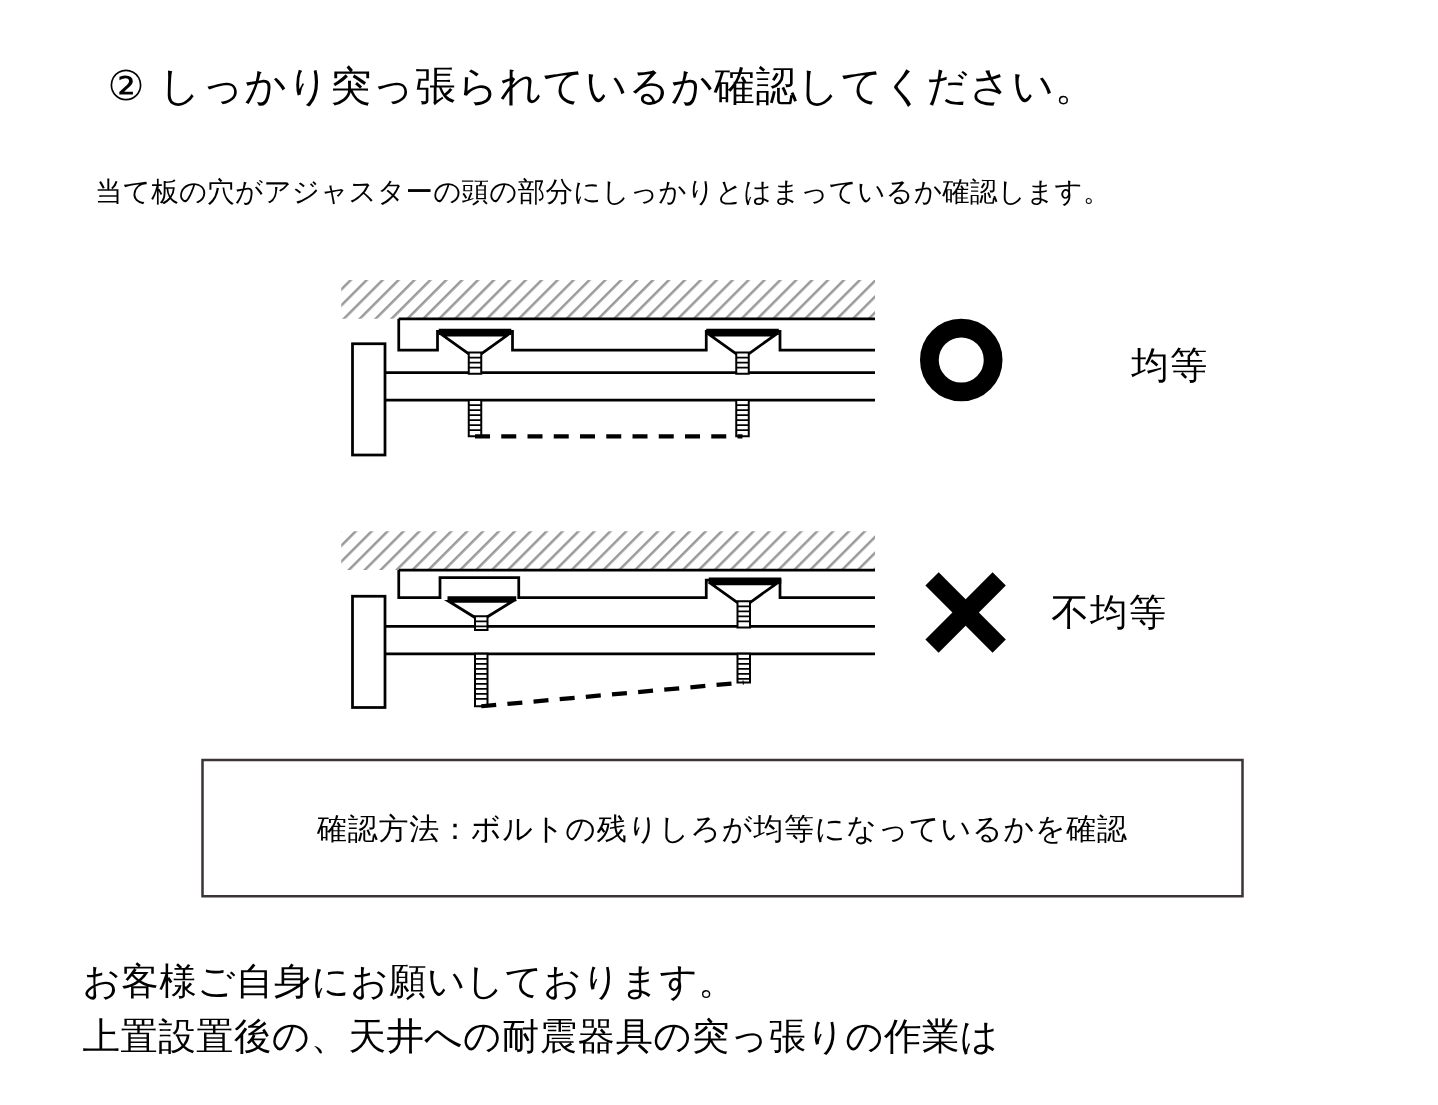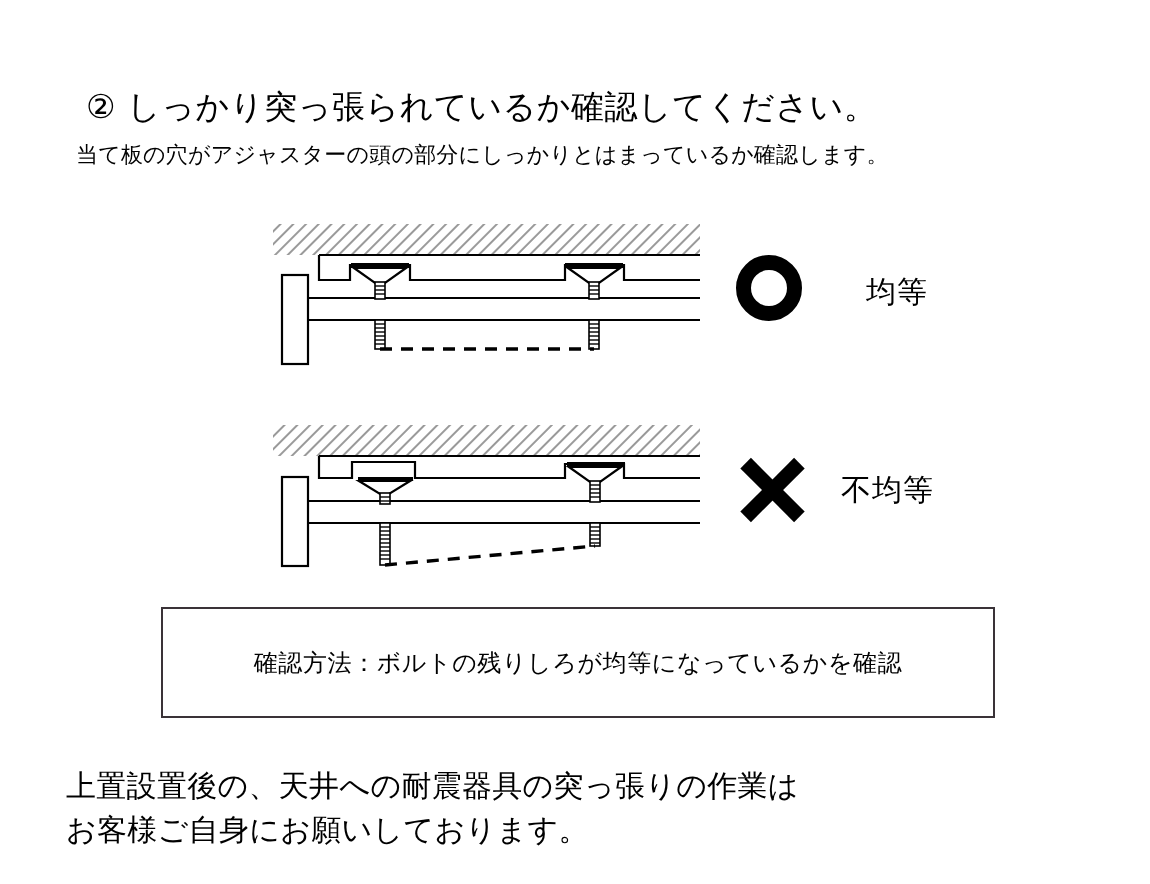--- a/index.html
+++ b/index.html
@@ -20,21 +20,20 @@
 
   
   .heading {
     position: absolute;
     left: 86px;
     top: 48px;
     font-size: 33px;
     line-height: 1.25;
     letter-spacing: 0.5px;
     white-space: nowrap;
-    margin-top: 38px;
   }
   .subtitle {
     position: absolute;
     left: 76px;
     top: 138px;
     width: 1000px;
     font-size: 22px;
     line-height: 1.55;
     letter-spacing: 0.2px;
   }
@@ -78,21 +77,21 @@
   }
   .mark-ng::before { transform: rotate(45deg); }
   .mark-ng::after  { transform: rotate(-45deg); }
 
   .mark-label {
     position: absolute;
     font-size: 30px;
     letter-spacing: 1px;
     white-space: nowrap;
   }
-  .label-ok { left: 866px; top: 272px; }
+  .label-ok { left: 905px; top: 272px; }
   .label-ng { left: 841px; top: 470px; }
 
   
   .note-box {
     position: absolute;
     left: 161px;
     top: 607px;
     width: 834px;
     height: 111px;
     box-sizing: border-box;
@@ -258,15 +257,15 @@
 <div class="mark-label label-ok">均等</div>
 
 <div class="mark-ng"></div>
 <div class="mark-label label-ng">不均等</div>
 
 <div class="note-box">
   <span class="note-box-text">確認方法：ボルトの残りしろが均等になっているかを確認</span>
 </div>
 
 <div class="footer-note">
+  <div>お客様ご自身にお願いしております。</div>
   <div>上置設置後の、天井への耐震器具の突っ張りの作業は</div>
-  <div>お客様ご自身にお願いしております。</div>
 </div>
 
 </body></html>

